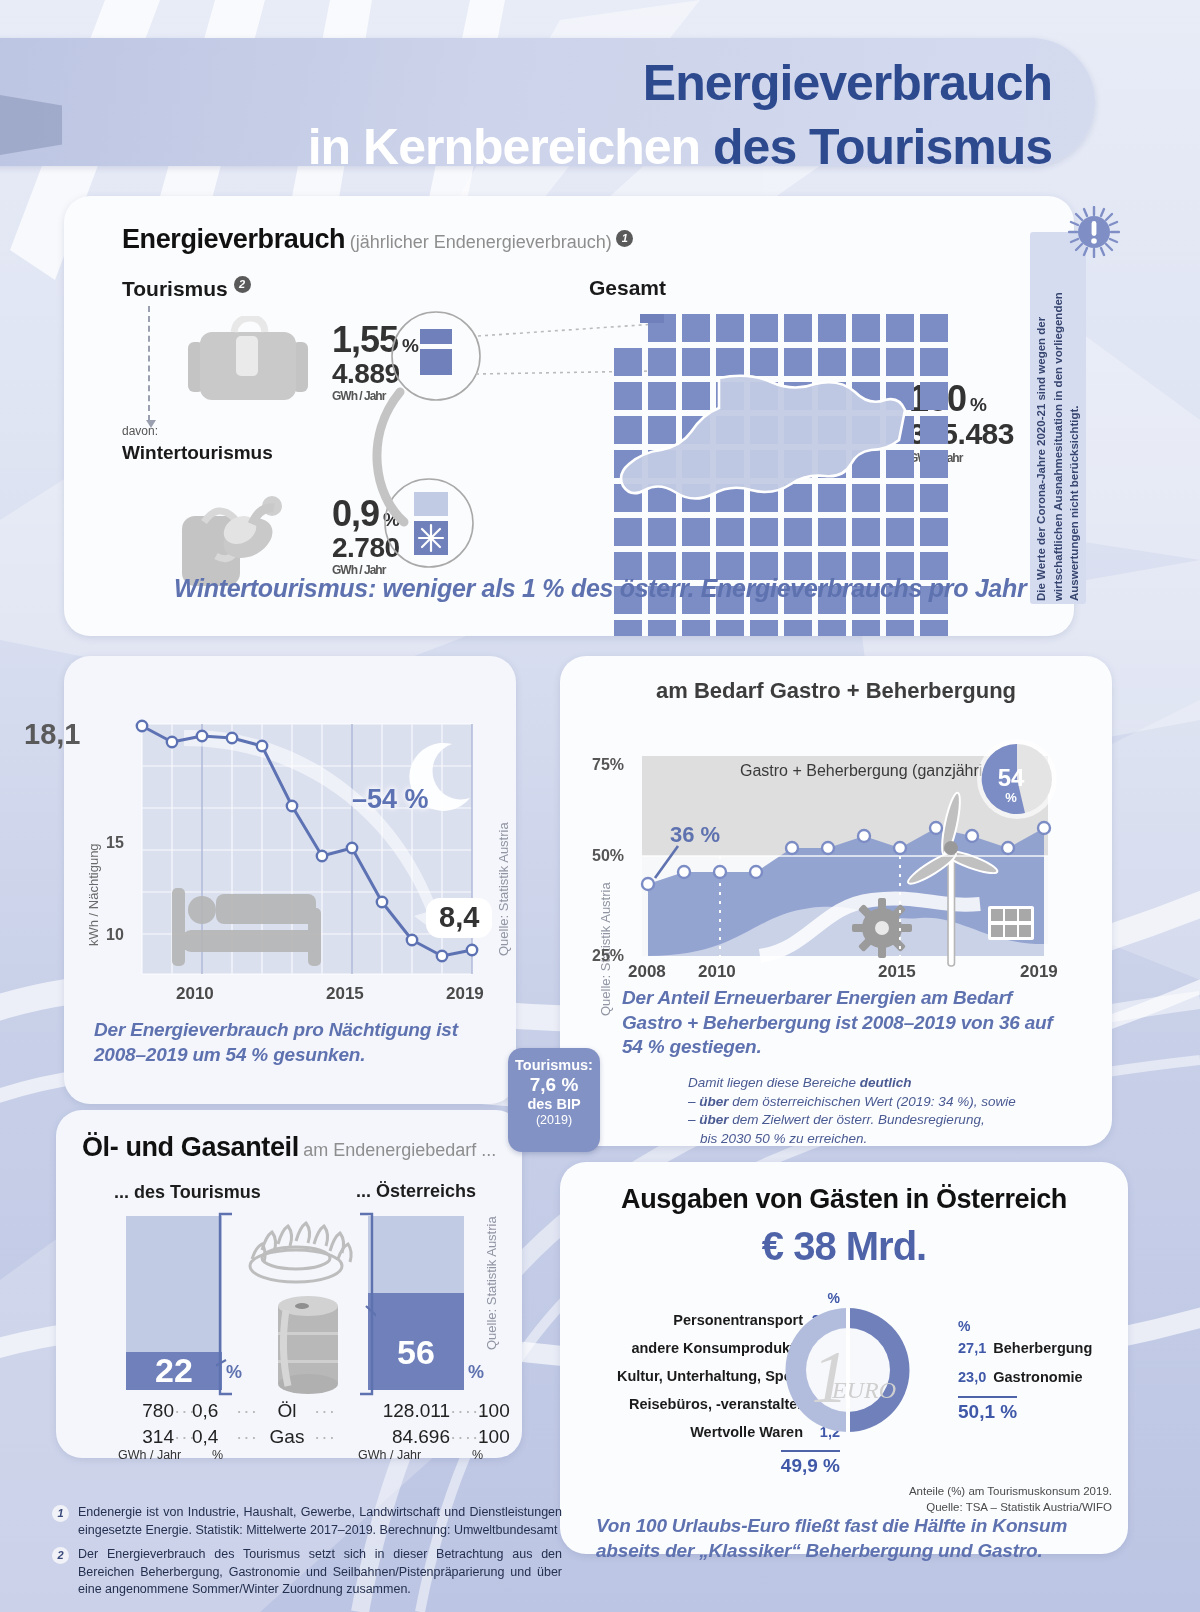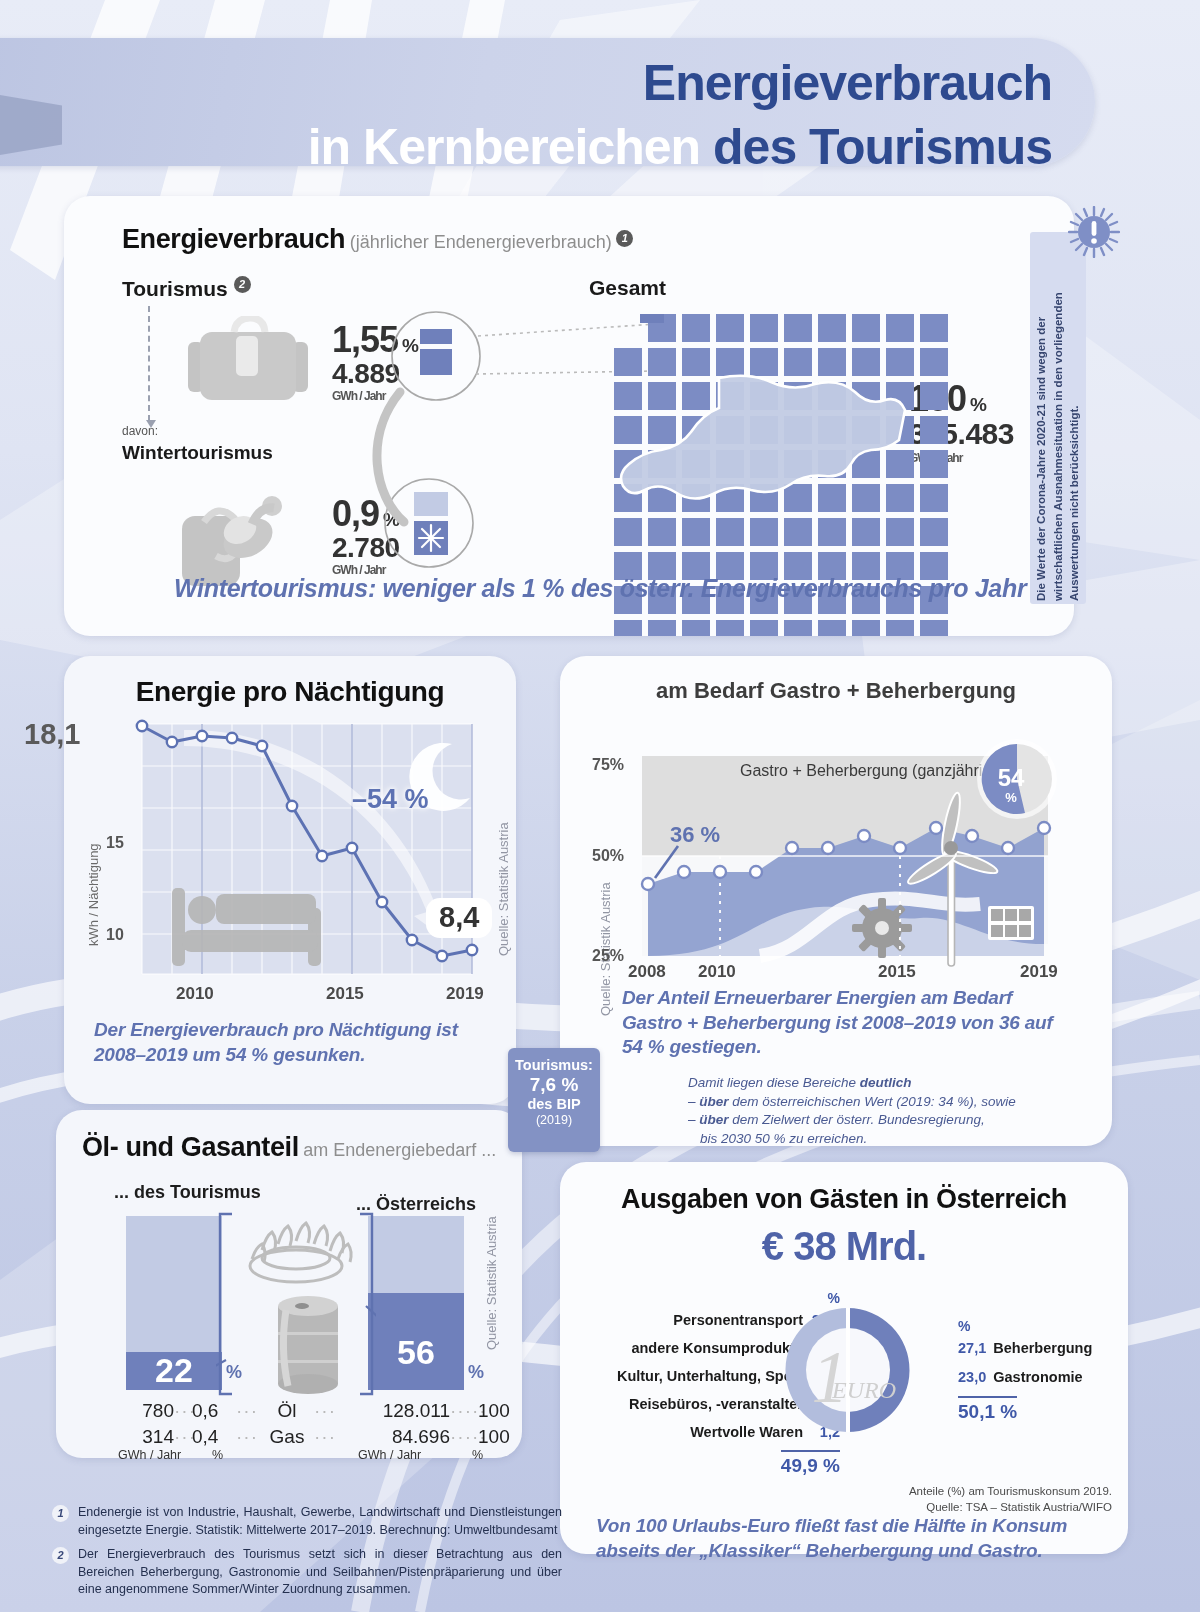--- a/index.html
+++ b/index.html
@@ -132,21 +132,21 @@
     font-size:13.5px; font-style:italic; color:#4a5a92; line-height:1.38;
   }
   #p3-note b { font-weight:bold; }
   #pie54 {
     position:absolute; left:976px; top:738px; width:82px; height:82px; z-index:8;
   }
 
   
   #bip {
     position:absolute; left:508px; top:1048px; width:92px; height:104px;
-    background:#8392c4; border-radius:6px; color:#fff; z-index:9;
+    background:#8392c4; border-radius:14px; color:#fff; z-index:9;
     text-align:center; padding-top:9px; line-height:1.16;
     box-shadow:0 2px 5px rgba(60,70,120,.25);
   }
   #bip .b1{font-size:14.5px;font-weight:bold;}
   #bip .b2{font-size:19px;font-weight:bold;}
   #bip .b3{font-size:14.5px;font-weight:bold;}
   #bip .b4{font-size:12.5px;}
 
   
   #panel-oil { left:56px; top:1110px; width:466px; height:348px; }
@@ -472,23 +472,20 @@
         <line x1="42" y1="33" x2="49" y2="36"></line>
     <line x1="3" y1="36" x2="10" y2="33"></line>
         <line x1="42" y1="19" x2="49" y2="16"></line>
   </g>
   <circle cx="26" cy="26" r="16" fill="#7f8fc6"></circle>
   <rect x="23.6" y="15" width="4.8" height="15" rx="2.4" fill="#fff"></rect>
   <circle cx="26" cy="35" r="2.8" fill="#fff"></circle>
 </svg>
 
 <div class="card" id="panel-nacht">
-  <div id="p2-title">
-    <h2 class="ttl">Energie pro Nächtigung</h2>
-  </div>
 
   <div class="axis-lbl-v" style="left:22px; top:290px;">kWh / Nächtigung</div>
   <div class="src-lbl" style="left:432px; top:300px;">Quelle: Statistik Austria</div>
 
   <svg style="position:absolute;left:0;top:0" width="452" height="448" viewBox="0 0 452 448">
 
     <rect x="78" y="68" width="330" height="250" fill="#c6cee6" opacity=".55"></rect>
 
     <g stroke="#ffffff" stroke-width="1.1" opacity=".85">
       <line x1="78" y1="68" x2="408" y2="68"></line>
@@ -678,21 +675,21 @@
   <div class="b4">(2019)</div>
 </div>
 
 <div class="card" id="panel-oil">
   <div id="p4-title">
     <h2 class="ttl" style="display:inline">Öl- und Gasanteil</h2>
     <span class="ttl-sub">am Endenergiebedarf ...</span>
   </div>
 
   <div class="colhdr" style="left:58px; top:72px;">... des Tourismus</div>
-  <div class="colhdr" style="left:300px; top:84px;text-align:center;">... Österreichs</div>
+  <div class="colhdr" style="left:300px; top:71px;text-align:center;">... Österreichs</div>
   <div class="src-lbl" style="left:428px; top:240px;">Quelle: Statistik Austria</div>
 
   <div class="barwrap" style="left:70px; top:106px; height:193px;">
     <div class="bar-light" style="height:136px;"></div>
     <div class="bar-dark" style="height:38px;">
       <div class="bar-val">22</div>
     </div>
   </div>
   <div class="bar-pct" style="left:170px; top:252px;">%</div>
 

